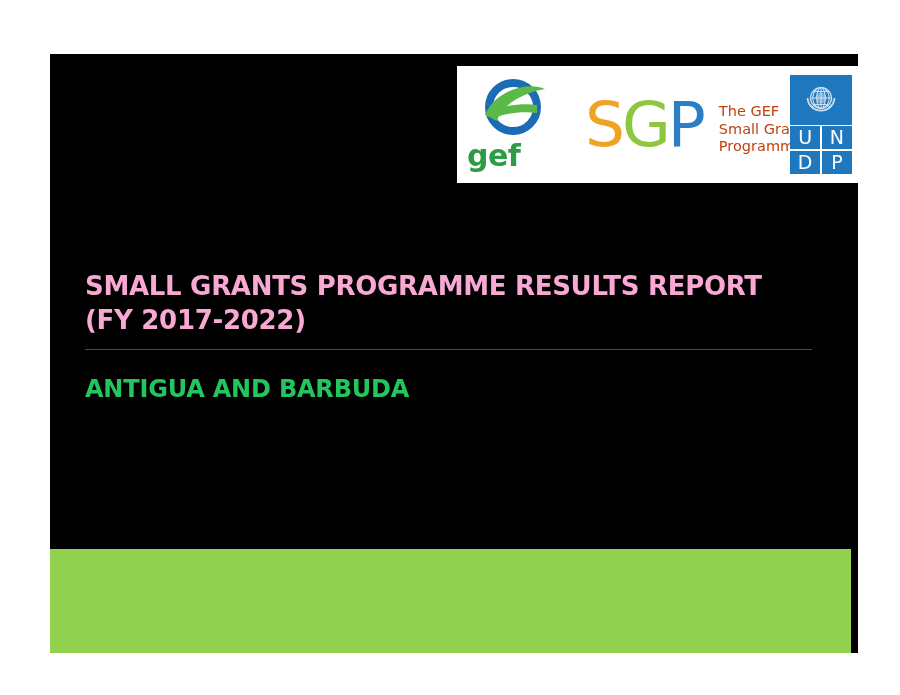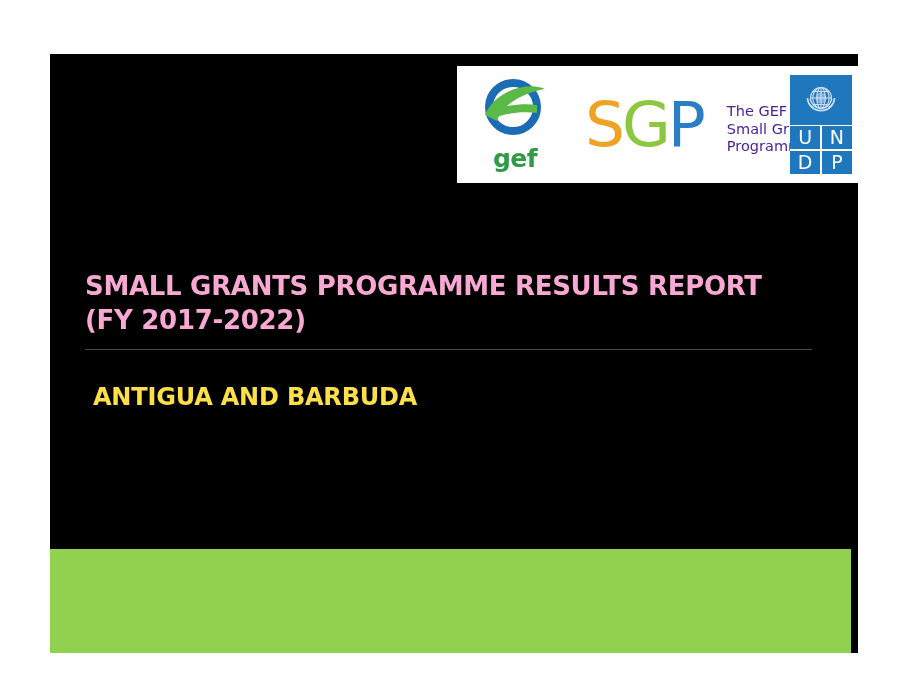--- a/index.html
+++ b/index.html
@@ -57,25 +57,24 @@
     top: 2px;
     transform: translateX(-50%);
     width: 68px;
     height: 62px;
   }
   .gef-word {
     position: absolute;
     left: 0;
     right: 0;
     bottom: 6px;
-    text-align: center;
     color: #2E9B46;
     font-family: "DejaVu Sans", sans-serif;
     font-weight: bold;
-    font-size: 25px;
+    font-size: 30px;
     letter-spacing: -0.5px;
     line-height: 1;
   }
 
   
   .sgp-logo {
     display: flex;
     align-items: flex-end;
     margin-left: 22px;
     flex: none;
@@ -85,22 +84,22 @@
     font-size: 63px;
     font-weight: normal;
     line-height: 1;
     letter-spacing: -3px;
     white-space: nowrap;
   }
   .sgp-s { color: #EFA324; }
   .sgp-g { color: #8DC63F; }
   .sgp-p { color: #2B7DC4; }
   .sgp-tagline {
-    margin-left: 24px;
-    color: #4c1d95;
+    margin-left: 16px;
+    color: #c2410c;
     font-family: "DejaVu Sans", sans-serif;
     font-size: 14.5px;
     line-height: 1.22;
     font-weight: normal;
     white-space: nowrap;
   }
 
   
   .undp-logo {
     position: absolute;
@@ -160,27 +159,27 @@
     white-space: pre-line;
     margin: 0;
   }
   .title-rule {
     width: 727px;
     height: 1px;
     background: #4a4a4a;
     margin-top: 11px;
   }
   .sub-title {
-    color: #fde047;
+    color: #22c55e;
     font-family: "DejaVu Sans", sans-serif;
     font-weight: bold;
     font-size: 24px;
     line-height: 1.2;
     letter-spacing: -0.2px;
-    margin: 8px;
+    margin: 0;
     padding-top: 25px;
   }
 
   
   .green-band {
     position: absolute;
     left: 0px;
     top: 495px;   
     width: 801px;
     height: 104px;

